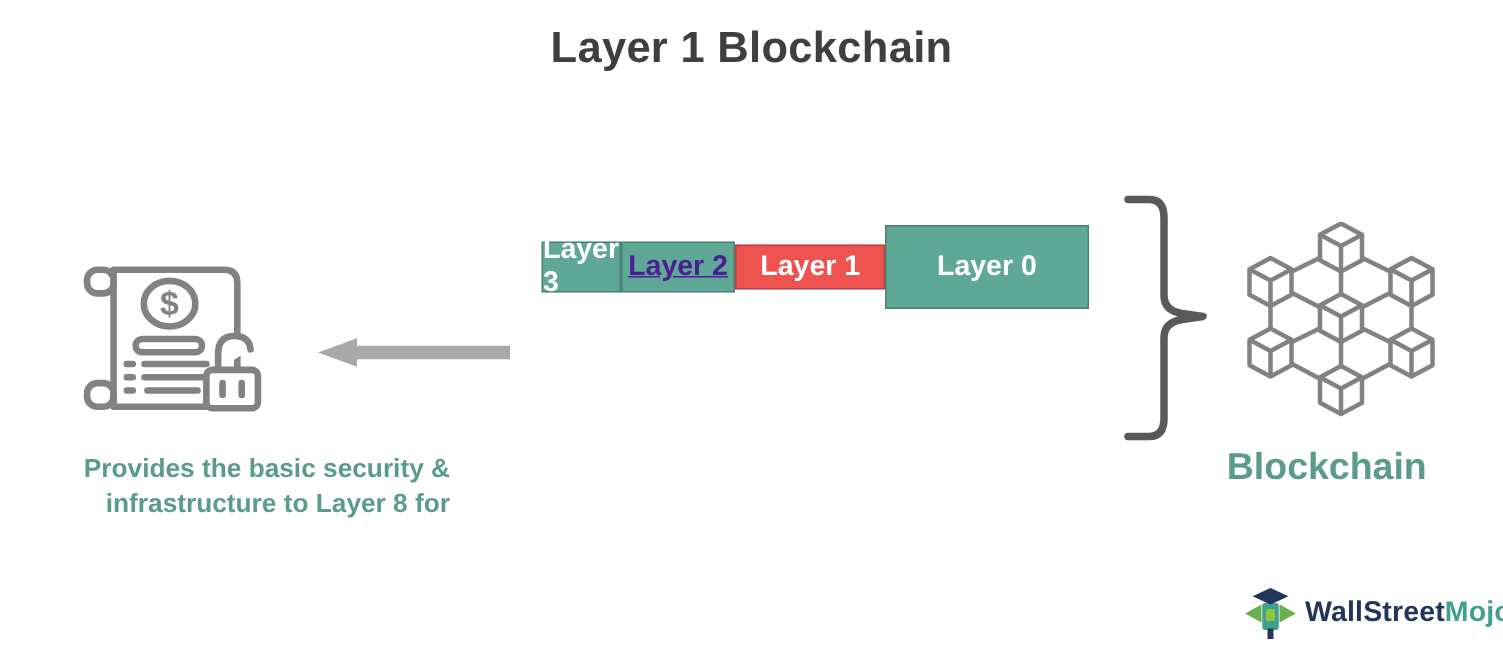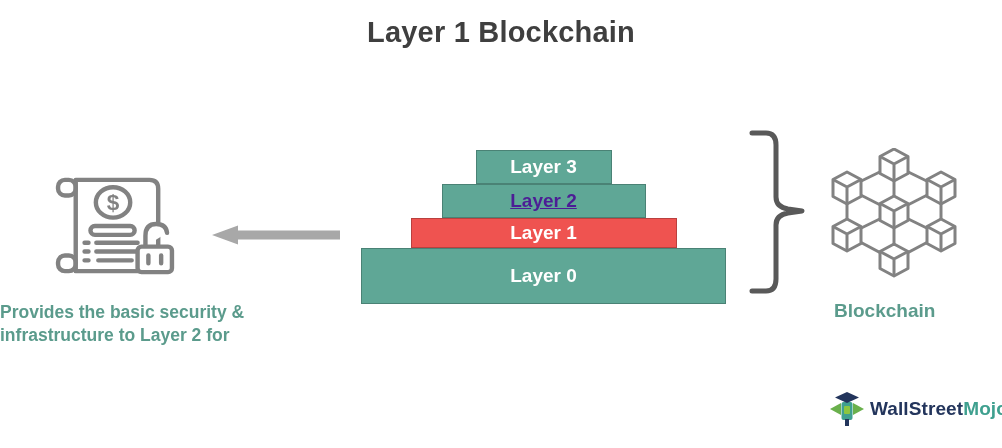--- a/index.html
+++ b/index.html
@@ -6,39 +6,39 @@
   #canvas{
     position:relative;width:1002px;height:448px;background:#ffffff;
     font-family:"Liberation Sans",sans-serif;overflow:hidden;
   }
   .title{
     position:absolute;top:16px;left:0;width:1002px;text-align:center;
     font-size:29px;font-weight:bold;color:var(--title,#3f3f3f);letter-spacing:.2px;
   }
   .pyramid{
     position:absolute;left:361px;top:150px;width:365px;
-    display:flex;flex-direction:column;align-items:center;
+    display:flex;align-items:center;
   }
   .pyr-layer{
     display:flex;align-items:center;justify-content:center;
     box-sizing:border-box;border:1px solid rgba(0,0,0,.22);
     color:#ffffff;font-size:19px;font-weight:bold;
   }
   .left-icon{position:absolute;left:55px;top:172px;}
   .arrow{position:absolute;left:212px;top:223px;}
   .left-note{
-    position:absolute;left:0;top:301px;width:300px;text-align:left;
+    position:absolute;left:0;top:301px;width:300px;text-align:right;
     font-size:17.5px;font-weight:bold;line-height:22.5px;
     color:var(--annotation_text,#5b9b8c);
   }
   .brace{position:absolute;left:746px;top:126px;}
   .net-icon{position:absolute;left:824px;top:148px;}
   .right-note{
-    position:absolute;left:834px;top:299px;width:145px;text-align:left;
-    font-size:19px;font-weight:bold;line-height:24px;
+    position:absolute;left:812px;top:299px;width:145px;text-align:center;
+    font-size:25px;font-weight:bold;line-height:24px;
     color:var(--annotation_text,#5b9b8c);
   }
   .logo{
     position:absolute;left:829px;top:390px;display:flex;align-items:center;gap:5px;
   }
   .logo-text{font-size:19px;font-weight:bold;letter-spacing:.1px;}
   .logo-primary{color:var(--logo_primary,#23355c);}
   .logo-secondary{color:var(--logo_secondary,#3fa08f);}
 </style>
 </head>
@@ -88,21 +88,21 @@
     <div class="pyr-layer" style="width: 266px; height: 30px; background: rgb(239, 83, 80); color: rgb(255, 255, 255);">
       <span>Layer 1</span>
     </div>
     <div class="pyr-layer" style="width: 365px; height: 56px; background: rgb(95, 167, 150); color: rgb(255, 255, 255);">
       <span>Layer 0</span>
     </div>
   </div>
 
   <div class="left-note">
     <div>Provides the basic security &amp;</div>
-    <div>infrastructure to Layer 2 for</div>
+    <div>infrastructure to Layer 8 for</div>
   </div>
 
   <div class="brace">
     <svg width="60" height="172" viewBox="0 0 60 172" fill="none" stroke="#595959" stroke-width="5" stroke-linecap="round" stroke-linejoin="round">
       <path d="M6 7 H20 Q30 7 30 19 V71 Q30 81 42 83 L56 85 L42 87 Q30 89 30 99 V153 Q30 165 20 165 H6"></path>
     </svg>
   </div>
 
   <div class="net-icon">
     <svg width="142" height="140" viewBox="0 0 142 140">

